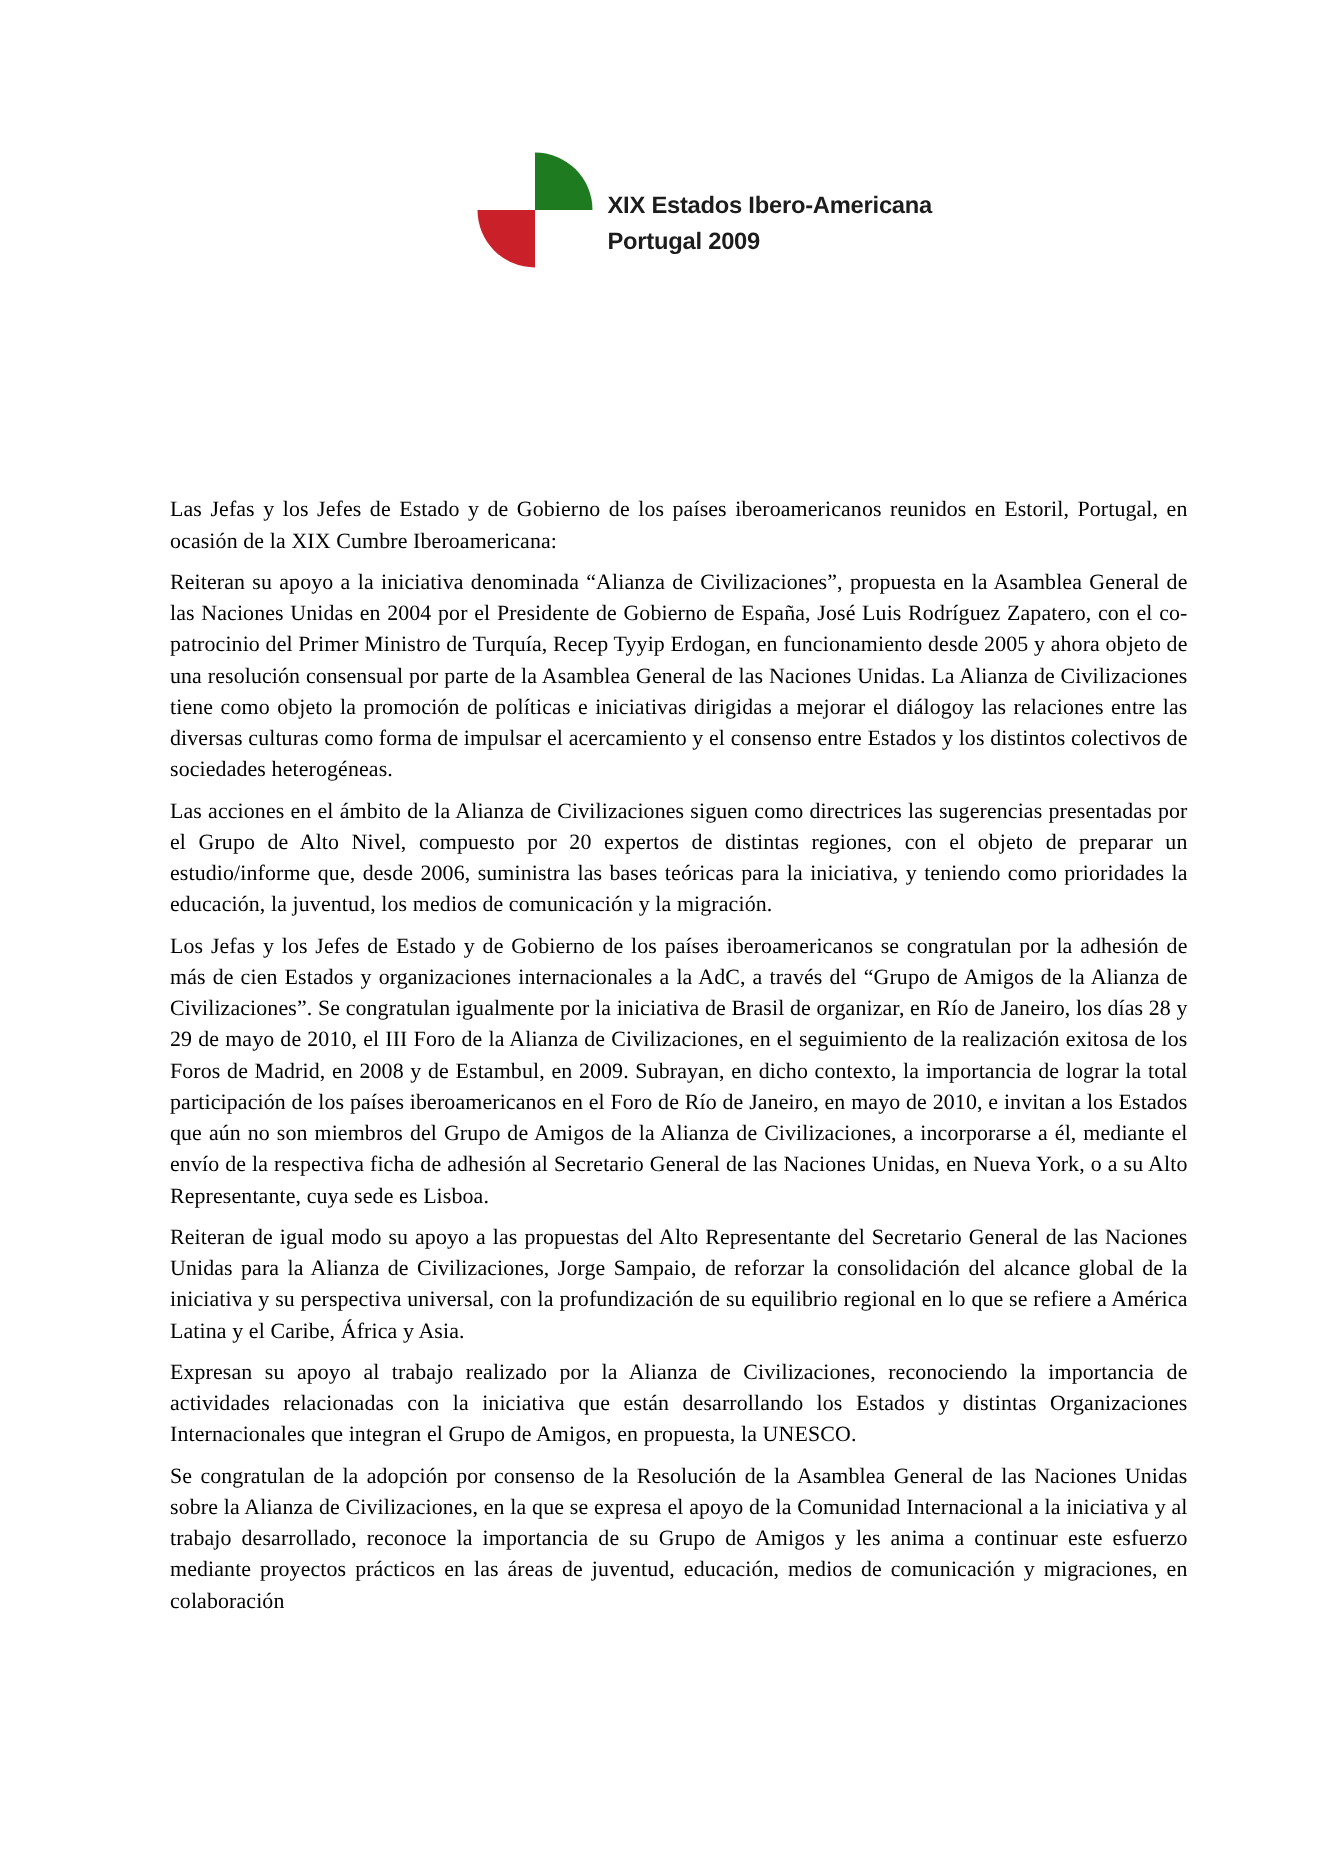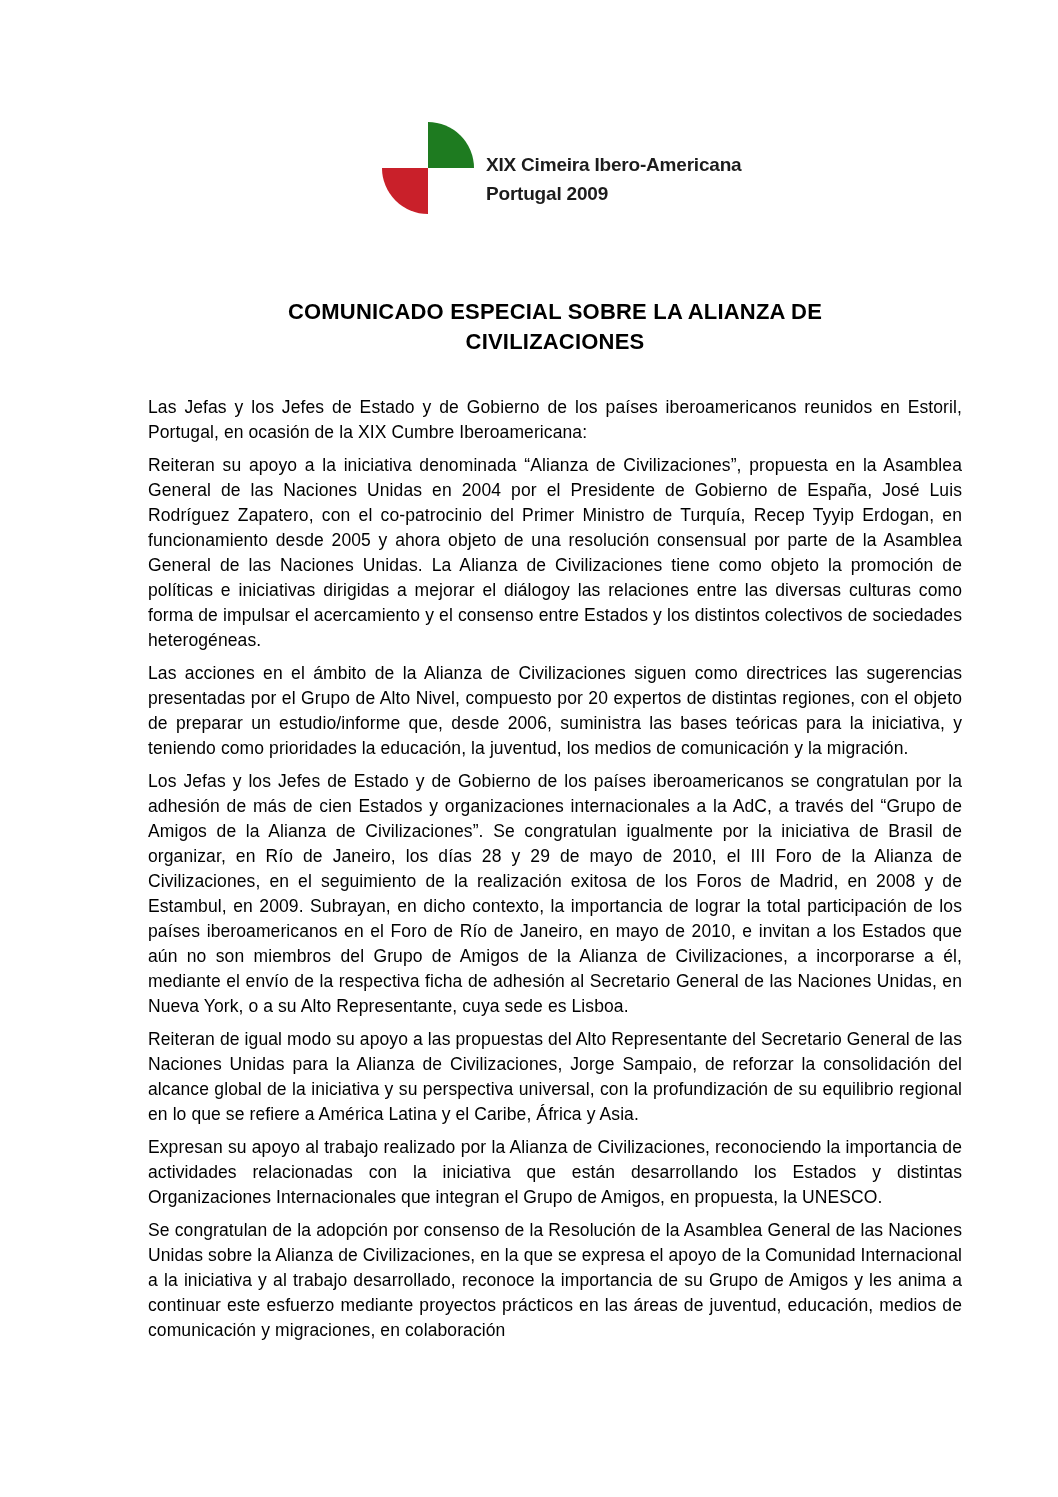--- a/index.html
+++ b/index.html
@@ -71,49 +71,49 @@
     font-size: 22px;
     line-height: 30px;
     font-weight: bold;
     letter-spacing: 0.2px;
     color: #000000;
   }
 
   
   .content {
     position: absolute;
-    left: 148px;
+    left: 136px;
     top: 395px;
     width: 814px;
+    font-family: Liberation Serif, serif;
   }
   .content p {
     margin: 0 0 8px 0;
     text-align: justify;
     font-size: 17.5px;
     line-height: 25px;
     letter-spacing: 0.1px;
   }
 </style>
 </head>
 <body>
 
 <div class="page">
 
   <div class="logo">
     <div class="pinwheel">
       <div class="quarter green"></div>
       <div class="quarter red"></div>
     </div>
     <div class="logo-text">
-      <div>XIX Cimeira Ibero-Americana</div>
+      <div>XIX Estados Ibero-Americana</div>
       <div>Portugal 2009</div>
     </div>
   </div>
 
-  <h1 class="doc-title"><span>COMUNICADO ESPECIAL SOBRE LA ALIANZA DE</span><br><span>CIVILIZACIONES</span></h1>
 
   <div class="content">
     <p>Las Jefas y los Jefes de Estado y de Gobierno de los países iberoamericanos reunidos en Estoril, Portugal, en ocasión de la XIX Cumbre Iberoamericana:</p>
     <p>Reiteran su apoyo a la iniciativa denominada “Alianza de Civilizaciones”, propuesta en la Asamblea General de las Naciones Unidas en 2004 por el Presidente de Gobierno de España, José Luis Rodríguez Zapatero, con el co-patrocinio del Primer Ministro de Turquía, Recep Tyyip Erdogan, en funcionamiento desde 2005 y ahora objeto de una resolución consensual por parte de la Asamblea General de las Naciones Unidas. La Alianza de Civilizaciones tiene como objeto la promoción de políticas e iniciativas dirigidas a mejorar el diálogoy las relaciones entre las diversas culturas como forma de impulsar el acercamiento y el consenso entre Estados y los distintos colectivos de sociedades heterogéneas.</p>
     <p>Las acciones en el ámbito de la Alianza de Civilizaciones siguen como directrices las sugerencias presentadas por el Grupo de Alto Nivel, compuesto por 20 expertos de distintas regiones, con el objeto de preparar un estudio/informe que, desde 2006, suministra las bases teóricas para la iniciativa, y teniendo como prioridades la educación, la juventud, los medios de comunicación y la migración.</p>
     <p>Los Jefas y los Jefes de Estado y de Gobierno de los países iberoamericanos se congratulan por la adhesión de más de cien Estados y organizaciones internacionales a la AdC, a través del “Grupo de Amigos de la Alianza de Civilizaciones”. Se congratulan igualmente por la iniciativa de Brasil de organizar, en Río de Janeiro, los días 28 y 29 de mayo de 2010, el III Foro de la Alianza de Civilizaciones, en el seguimiento de la realización exitosa de los Foros de Madrid, en 2008 y de Estambul, en 2009. Subrayan, en dicho contexto, la importancia de lograr la total participación de los países iberoamericanos en el Foro de Río de Janeiro, en mayo de 2010, e invitan a los Estados que aún no son miembros del Grupo de Amigos de la Alianza de Civilizaciones, a incorporarse a él, mediante el envío de la respectiva ficha de adhesión al Secretario General de las Naciones Unidas, en Nueva York, o a su Alto Representante, cuya sede es Lisboa.</p>
     <p>Reiteran de igual modo su apoyo a las propuestas del Alto Representante del Secretario General de las Naciones Unidas para la Alianza de Civilizaciones, Jorge Sampaio, de reforzar la consolidación del alcance global de la iniciativa y su perspectiva universal, con la profundización de su equilibrio regional en lo que se refiere a América Latina y el Caribe, África y Asia.</p>
     <p>Expresan su apoyo al trabajo realizado por la Alianza de Civilizaciones, reconociendo la importancia de actividades relacionadas con la iniciativa que están desarrollando los Estados y distintas Organizaciones Internacionales que integran el Grupo de Amigos, en propuesta, la UNESCO.</p>
     <p>Se congratulan de la adopción por consenso de la Resolución de la Asamblea General de las Naciones Unidas sobre la Alianza de Civilizaciones, en la que se expresa el apoyo de la Comunidad Internacional a la iniciativa y al trabajo desarrollado, reconoce la importancia de su Grupo de Amigos y les anima a continuar este esfuerzo mediante proyectos prácticos en las áreas de juventud, educación, medios de comunicación y migraciones, en colaboración</p>
   </div>

